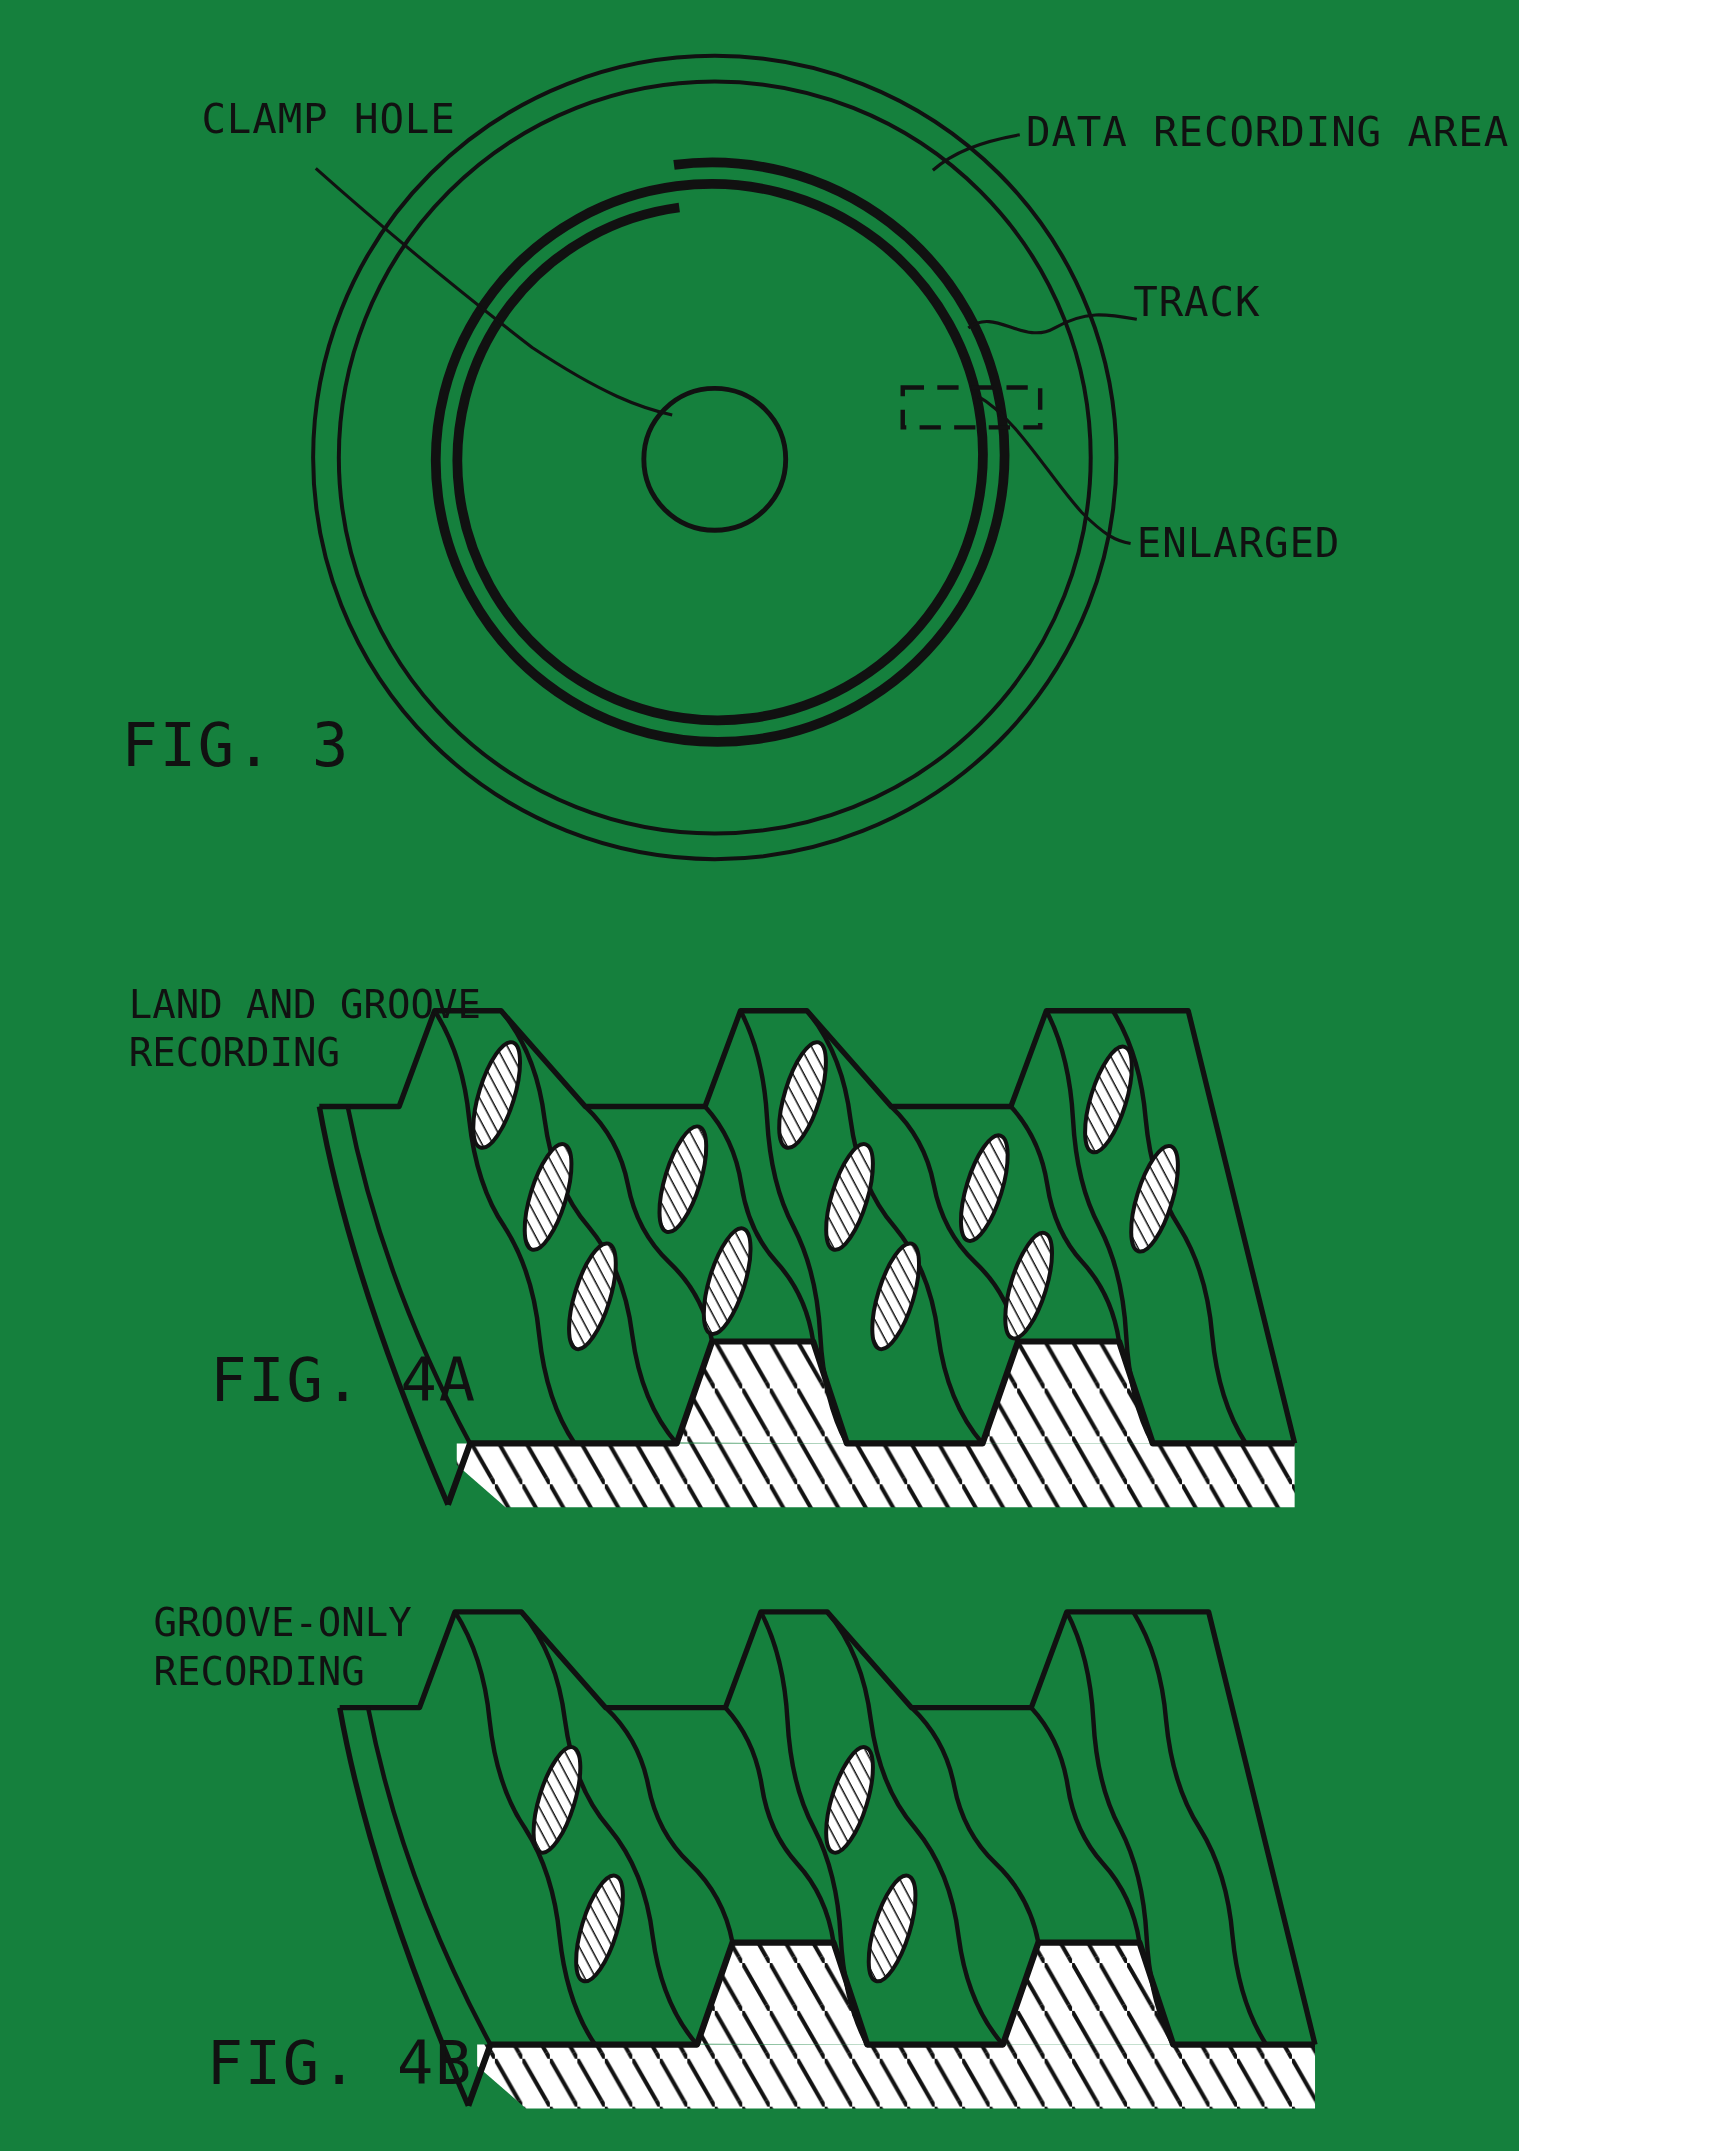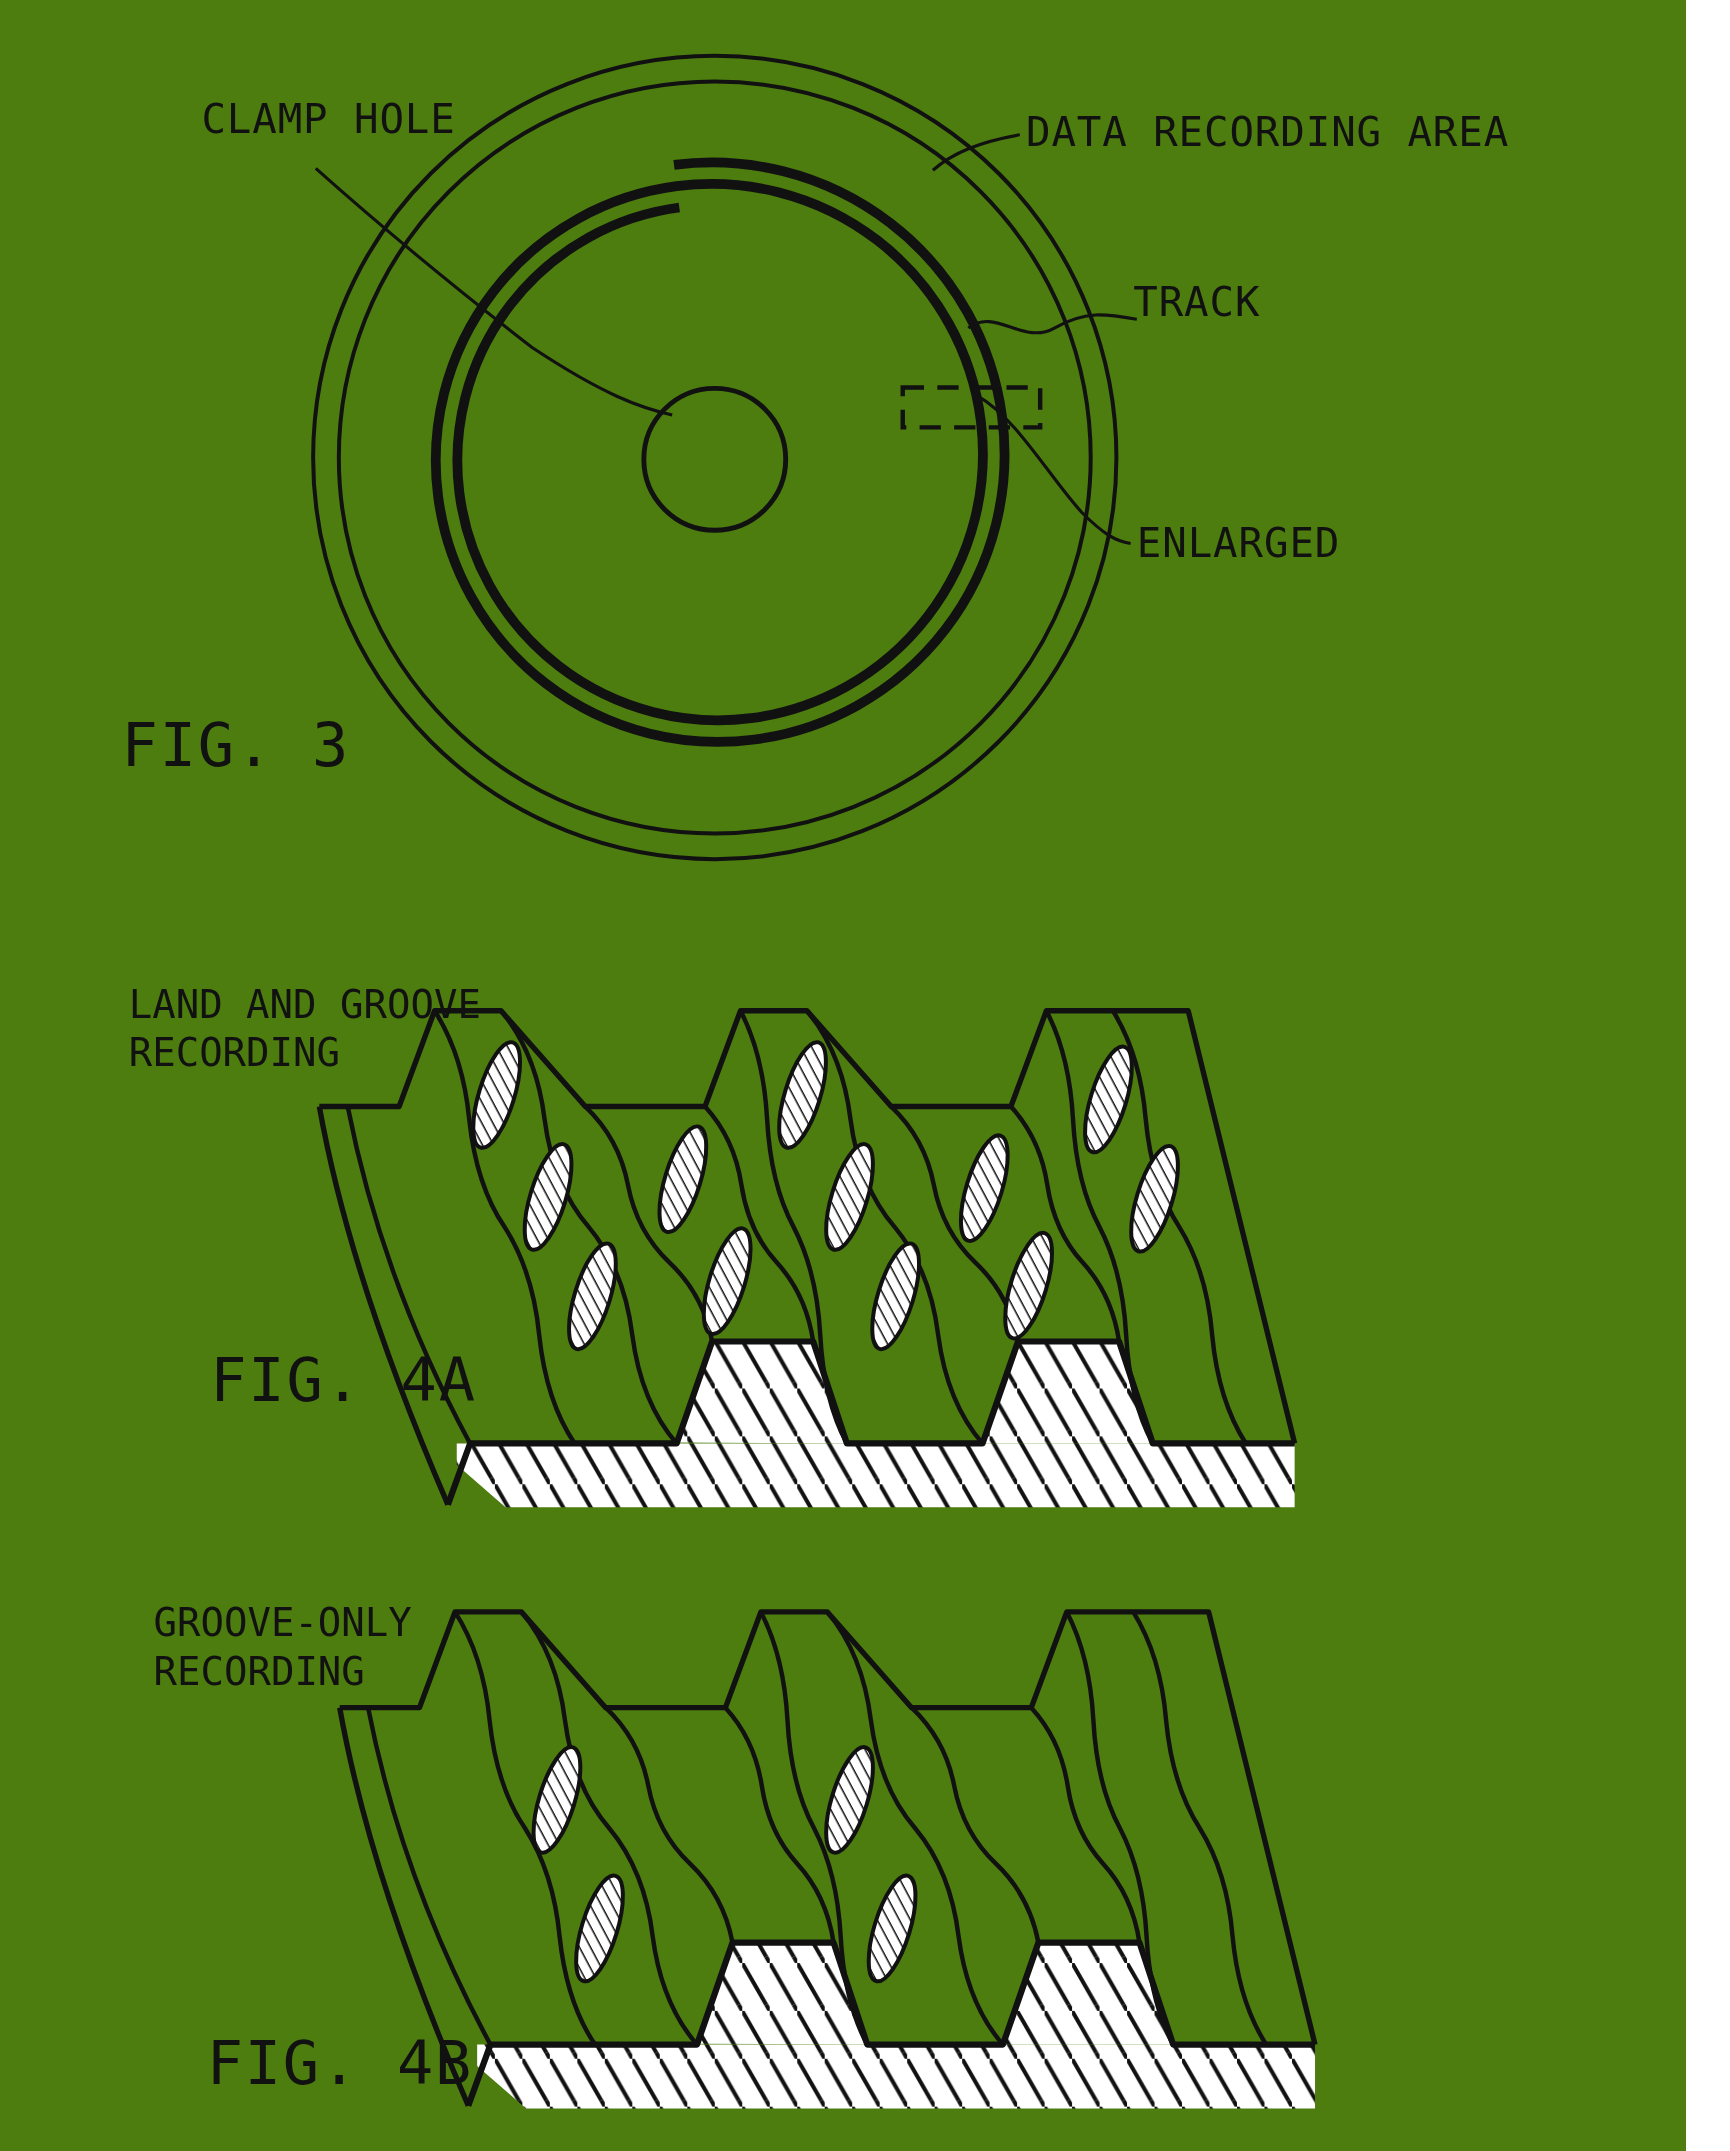--- a/index.html
+++ b/index.html
@@ -1,16 +1,16 @@
 <!DOCTYPE html>
 <html style="font-size:14px"><head>
 <meta charset="utf-8">
 <style>
   html,body{margin:0;padding:0;background:#fff;}
-  #page{position:relative;width:1686px;height:2151px;background:#4d7c0f;overflow:hidden;
+  #page{position:relative;width:1519px;height:2151px;background:#15803d;overflow:hidden;
         font-family:"DejaVu Sans Mono","Liberation Mono",monospace;}
   svg{position:absolute;left:0;top:0;}
   .lbl{fill:#111;font-family:"DejaVu Sans Mono","Liberation Mono",monospace;}
   .ann{font-size:46px;letter-spacing:1px;}
   .cap{font-size:44px;letter-spacing:0px;}
   .fig{font-size:68px;letter-spacing:2px;}
   .ln{stroke:#111;fill:none;}
 </style>
 </head>
 <body>

